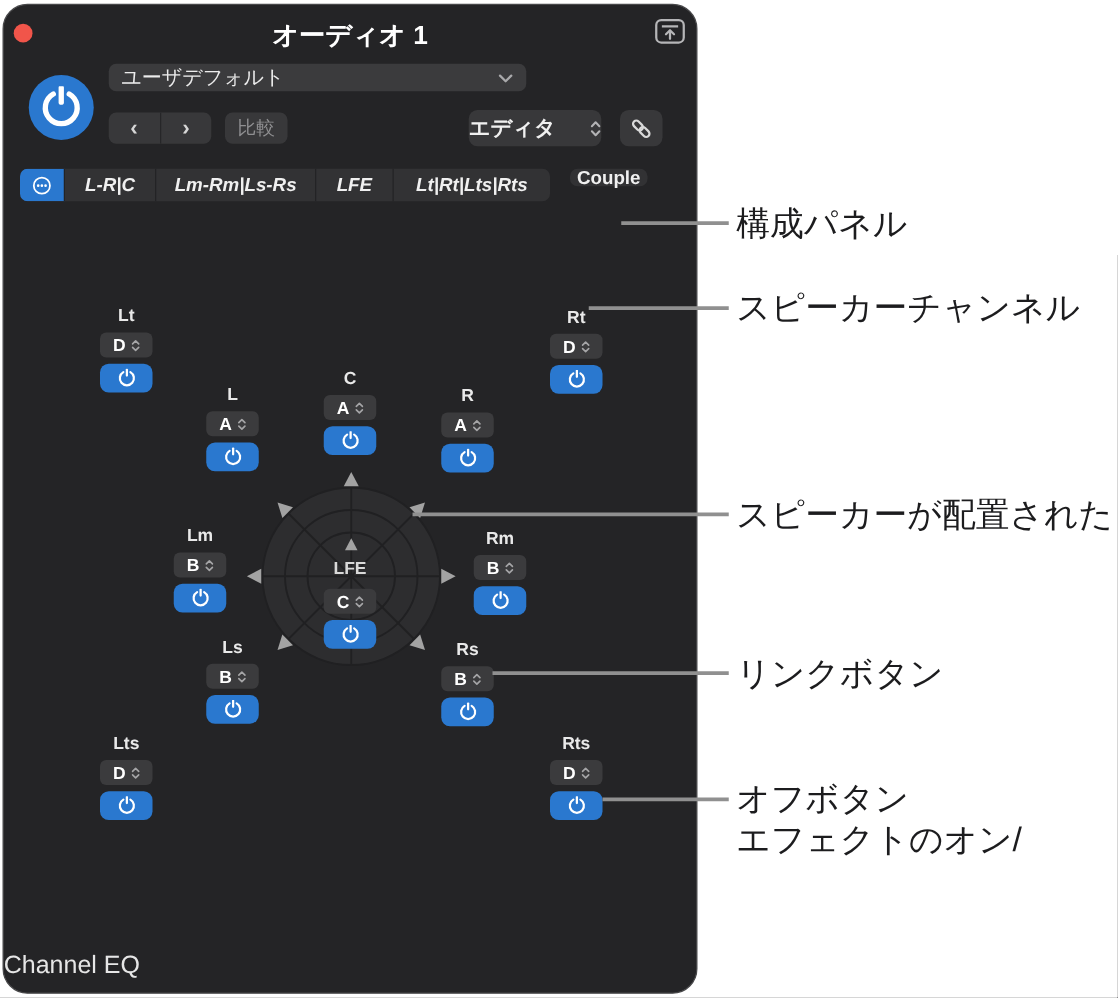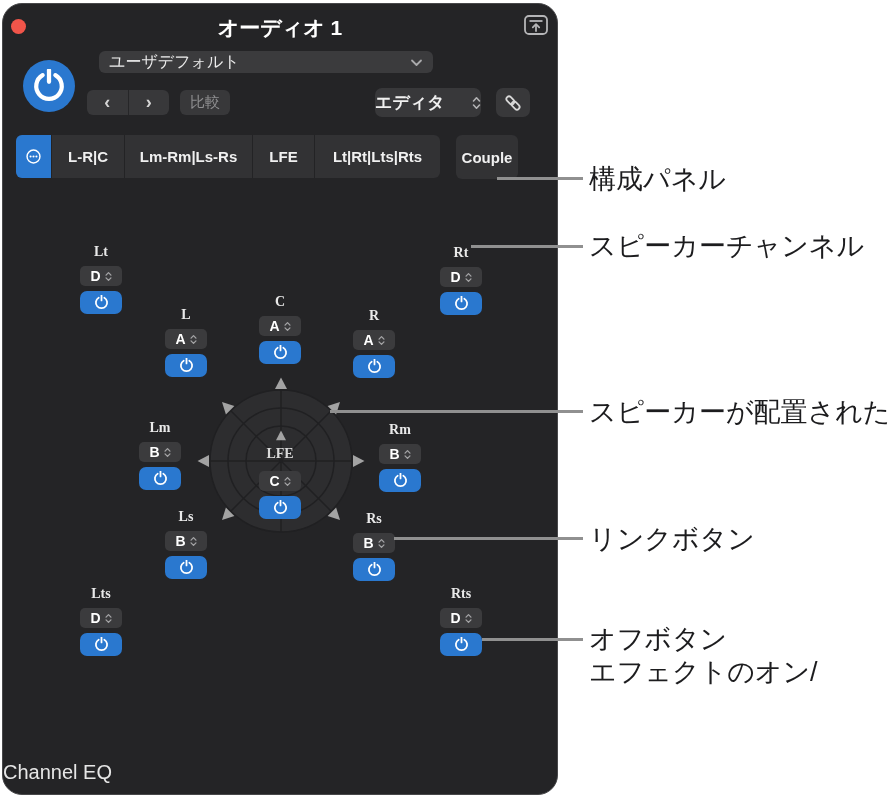--- a/index.html
+++ b/index.html
@@ -11,53 +11,53 @@
             background:#242426; border:1px solid #48484a; border-radius:20px; z-index:1; }
 
   .titlebar { position:absolute; top:0; left:0; right:0; height:40px; }
   .close-btn { position:absolute; left:8px; top:15px; width:15px; height:15px; border-radius:50%; background:#f1554a; }
   .win-title { position:absolute; left:0; right:0; top:10px; text-align:center; color:#fff; font-size:21px; font-weight:bold; }
   .float-btn { position:absolute; right:8px; top:10px; width:26px; height:22px; }
 
   .bigpower { position:absolute; left:20px; top:56px; width:52px; height:52px; border-radius:50%;
               background:#2a78cf; display:flex; align-items:center; justify-content:center; }
 
-  .preset { position:absolute; left:96px; top:47px; width:334px; height:22px; background:#3b3b3d;
+  .preset { position:absolute; left:84px; top:47px; width:334px; height:22px; background:#3b3b3d;
             border-radius:6px; display:flex; align-items:center; padding:0 10px; color:#ececec; font-size:16px; }
   .preset svg { margin-left:auto; }
 
   .navseg { position:absolute; left:84px; top:86px; width:82px; height:25px; background:#38383a; border-radius:6px;
             display:flex; overflow:hidden; }
   .navseg .half { flex:1; display:flex; align-items:center; justify-content:center; color:#d6d6d6; font-size:18px; font-weight:bold; }
   .navseg .half:first-child { border-right:1px solid #262628; }
 
   .compare { position:absolute; left:177px; top:86px; width:50px; height:25px; background:#38383a; border-radius:6px;
              display:flex; align-items:center; justify-content:center; color:#8f8f91; font-size:15px; }
 
   .editor { position:absolute; left:372px; top:84px; width:106px; height:29px; background:#38383a; border-radius:7px;
             display:flex; align-items:center; justify-content:space-between; gap:9px; color:#f0f0f0; font-size:17px; font-weight:bold; }
   .linkbtn { position:absolute; left:493px; top:84px; width:34px; height:29px; background:#38383a; border-radius:7px;
              display:flex; align-items:center; justify-content:center; }
 
   
-  .tabs { position:absolute; left:13px; top:131px; height:43px; display:flex; background:#323234; border-radius:6px; overflow:hidden; }
+  .tabs { position:absolute; left:13px; top:131px; height:26px; display:flex; background:#323234; border-radius:6px; overflow:hidden;font-style:italic; }
   .tab { display:flex; align-items:center; justify-content:center; color:#f0f0f0; font-size:15px; font-weight:bold;
          border-right:1px solid #232325; }
   .tab:last-child { border-right:none; }
   .tab.sel { background:#2a78cf; }
   .t0{width:36px;} .t1{width:73px;} .t2{width:128px;} .t3{width:62px;} .t4{width:125px;}
-  .couple { position:absolute; left:453px; top:131px; width:62px; height:44px; background:#323234; border-radius:6px;
+  .couple { position:absolute; left:453px; top:131px; width:62px; height:14px; background:#323234; border-radius:6px;
             display:flex; align-items:center; justify-content:center; color:#f0f0f0; font-size:15px; font-weight:bold; }
 
   
   .surround { position:absolute; left:193px; top:372px; width:170px; height:170px; z-index:2; }
 
   
   .cluster { position:absolute; width:42px; text-align:center; z-index:3; }
-  .cluster .clabel { display:block; color:#e9e9e9; font-size:14px; font-weight:bold; line-height:16px; margin-bottom:6px;font-family:Liberation Serif, serif; }
+  .cluster .clabel { display:block; color:#e9e9e9; font-size:14px; font-weight:bold; line-height:16px; margin-bottom:6px; }
   .cluster.lfe .clabel { margin-bottom:9px; color:#d9d9d9; }
   .chsel { width:42px; height:20px; background:#3b3b3d; border-radius:5px; display:flex; align-items:center;
            justify-content:center; gap:4px; color:#fff; font-size:14px; font-weight:bold; }
   .chpwr { width:42px; height:23px; background:#2a78cf; border-radius:7px; margin-top:5px;
            display:flex; align-items:center; justify-content:center; }
 
   .footer-name { position:absolute; left:0; right:0; top:757px; text-align:left; color:#e6e6e6; font-size:20px; }
 
   
   .callout { position:absolute; height:3px; background:#909090; z-index:5; }

